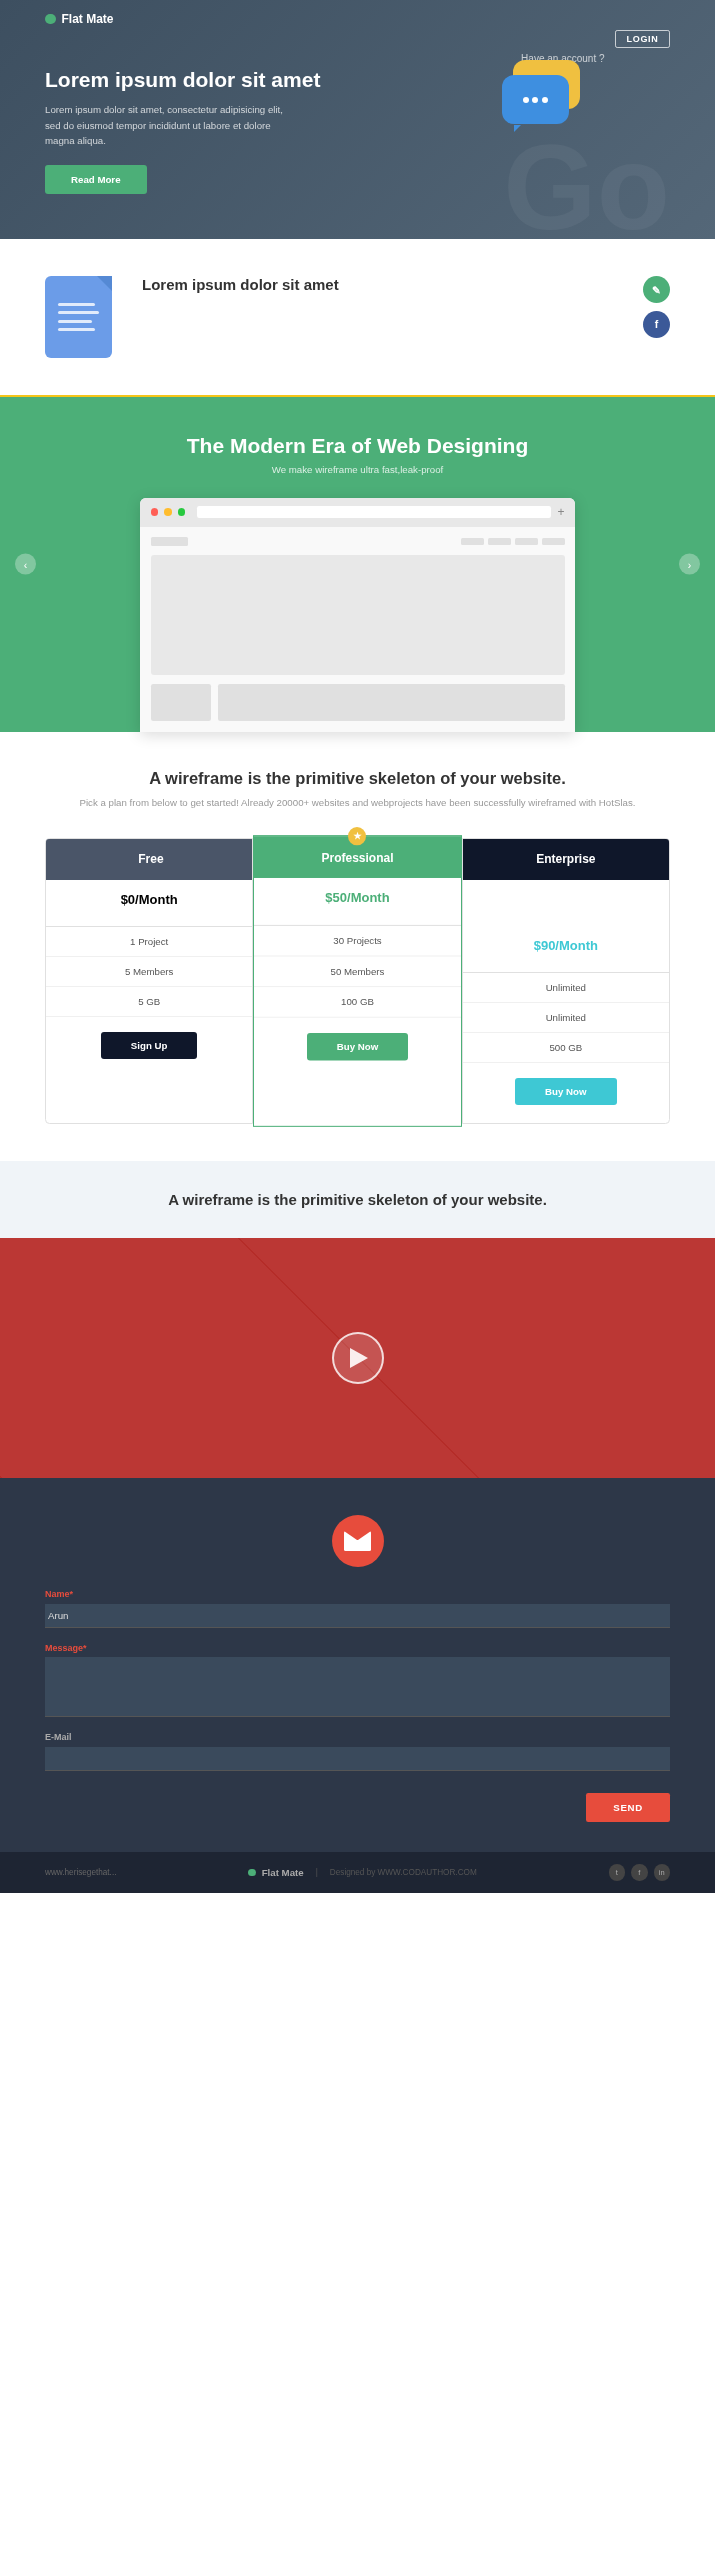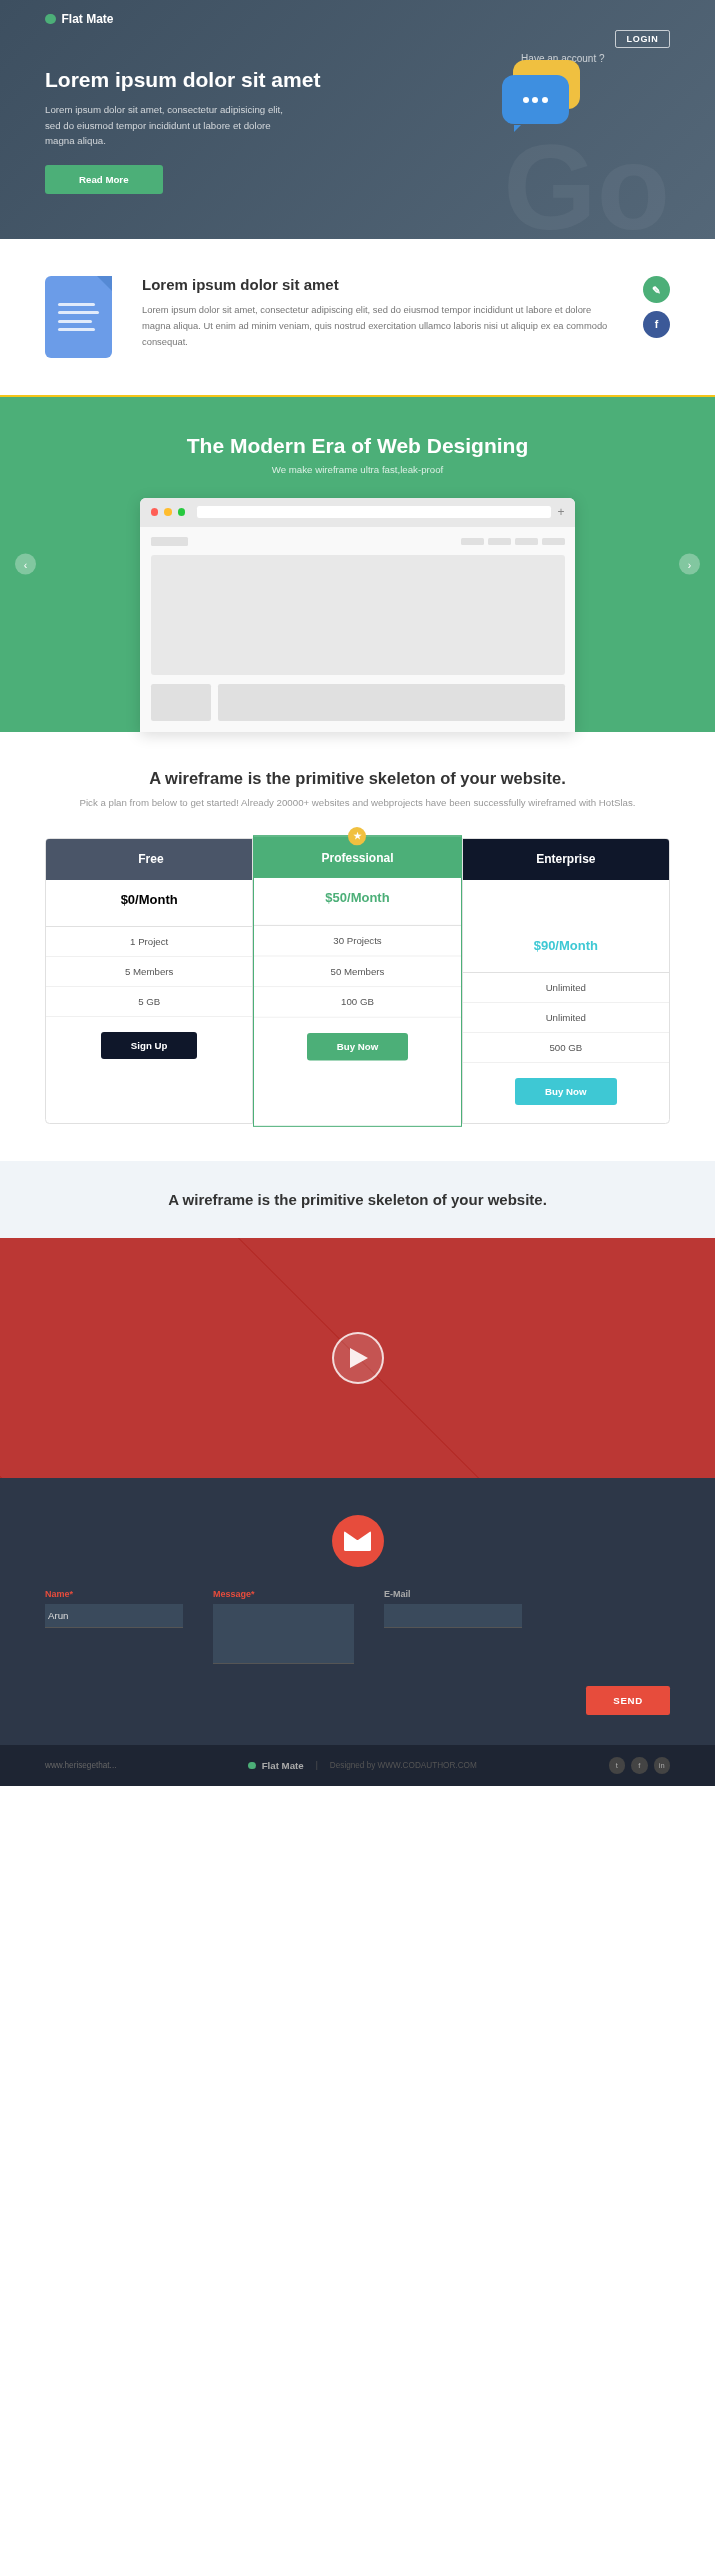--- a/index.html
+++ b/index.html
@@ -86,21 +86,21 @@
       font-size: 9.7px;
       color: rgba(255,255,255,0.75);
       line-height: 1.6;
       max-width: 240px;
       margin-bottom: 16.5px;
     }
     .hero-btn {
       background: #4caf78;
       color: #fff;
       border: none;
-      padding: 9px 34px;
+      padding: 9px 26px;
       font-size: 9.7px;
       font-weight: 600;
       border-radius: 3px;
       cursor: pointer;
     }
     .chat-bubble-container {
       position: relative;
       width: 90px;
       height: 75px;
     }
@@ -519,21 +519,21 @@
       top: 0;
       left: 0;
       right: 0;
       height: 0;
       border-left: 13.5px solid transparent;
       border-right: 13.5px solid transparent;
       border-top: 9.7px solid #e74c3c;
     }
     .contact-form {
       display: grid;
-      grid-template-columns: 1fr 1fr 1fr 1fr;
+      grid-template-columns: 1fr;
       gap: 15px 30px;
     }
     .form-group { display: flex; flex-direction: column; gap: 4.5px; }
     .form-label {
       font-size: 9px;
       color: #aaa;
       font-weight: 600;
     }
     .form-label span { color: #e74c3c; }
     .form-input {
@@ -665,21 +665,20 @@
       <div class="feature-icon-fold"></div>
       <div class="feature-icon-lines">
         <div class="feature-icon-line"></div>
         <div class="feature-icon-line"></div>
         <div class="feature-icon-line"></div>
         <div class="feature-icon-line"></div>
       </div>
     </div>
     <div class="feature-text">
       <h2 class="feature-title">Lorem ipsum dolor sit amet</h2>
-      <p class="feature-desc">Lorem ipsum dolor sit amet, consectetur adipiscing elit, sed do eiusmod tempor incididunt ut labore et dolore magna aliqua. Ut enim ad minim veniam, quis nostrud exercitation ullamco laboris nisi ut aliquip ex ea commodo consequat.</p>
     </div>
     <div class="feature-actions">
       <button class="feature-action-btn btn-green">✎</button>
       <button class="feature-action-btn btn-fb">f</button>
     </div>
   </section>
 
   <section class="wireframe-section">
     <div class="wireframe-arrow-left">‹</div>
     <h2 class="wireframe-title">The Modern Era of Web Designing</h2>

